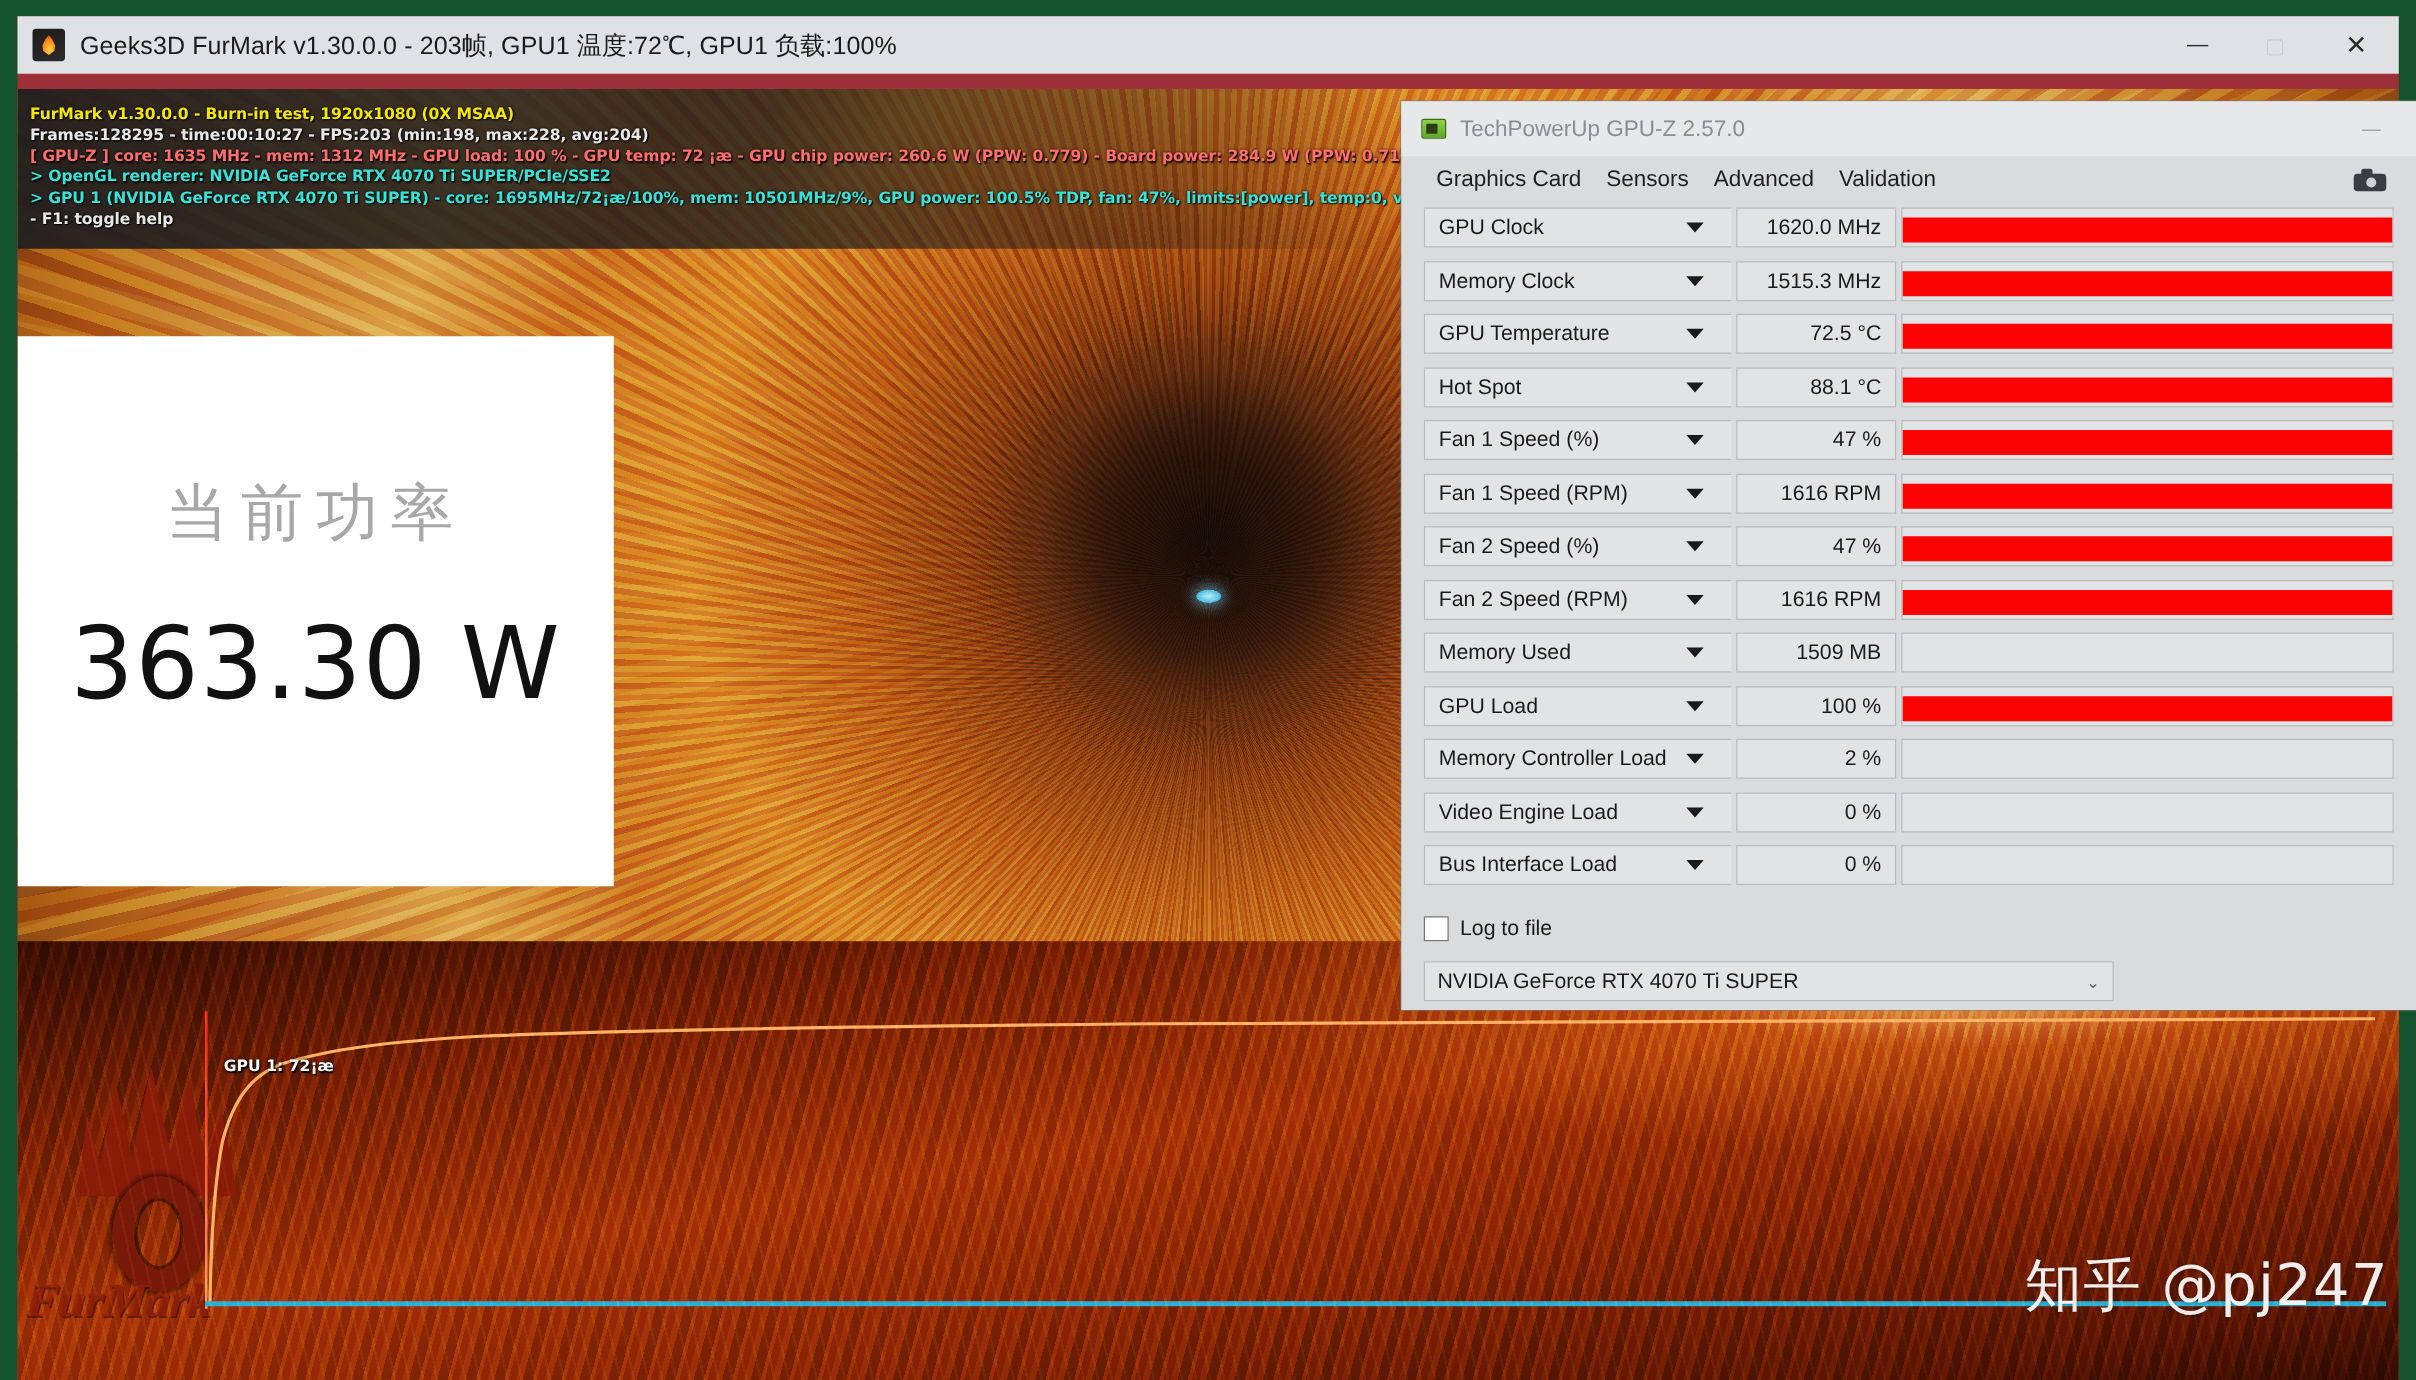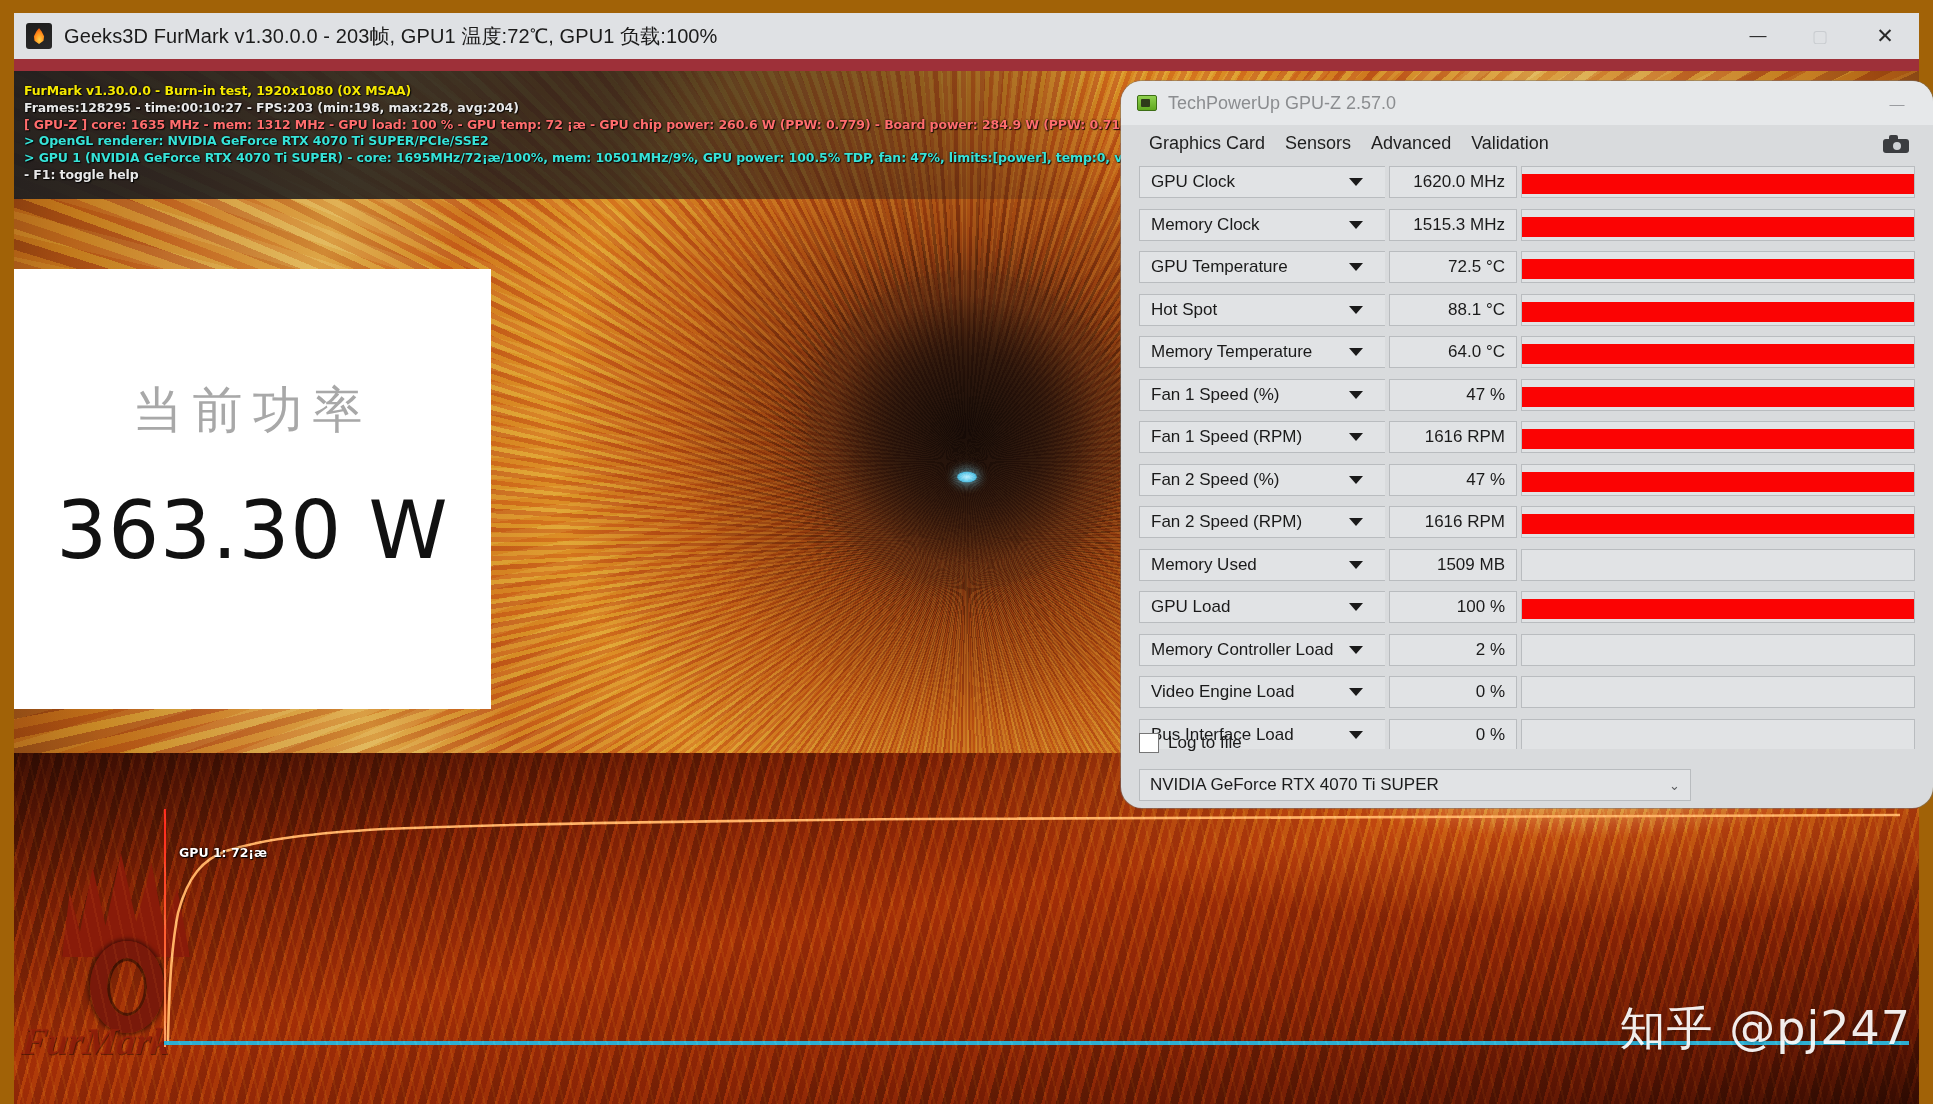--- a/index.html
+++ b/index.html
@@ -5,21 +5,21 @@
   * { box-sizing: border-box; margin: 0; padding: 0; }
   html, body {
     width: 1933px; height: 1104px; overflow: hidden;
     font-family: "Liberation Sans", sans-serif;
     background: #9e3039;
   }
 
   
   #desktop {
     position: relative; width: 1933px; height: 1104px;
-    background: #a16207;
+    background: #14532d;
   }
 
   
   #furmark-window {
     position: absolute; left: 14px; top: 13px;
     width: 1905px; height: 1091px;
     background: #9e3039;
   }
 
   #furmark-titlebar {
@@ -194,21 +194,20 @@
     white-space: nowrap;
   }
 
   
   #gpuz-window {
     position: absolute; left: 1121px; top: 81px;
     width: 812px; height: 727px;
     background: #d9dbdd;
     box-shadow: 0 0 0 1px rgba(120,120,120,0.5);
     overflow: hidden;
-    border-radius: 21px;
   }
   #gpuz-titlebar {
     position: absolute; left: 0; top: 0; width: 812px; height: 44px;
     background: #e6e8ea; display: flex; align-items: center;
   }
   #gpuz-icon {
     width: 20px; height: 16px; margin-left: 16px; margin-right: 11px;
     background: linear-gradient(#8fd14f 0%, #5fa81f 100%);
     border: 1px solid #3d6e15; border-radius: 2px; position: relative; flex:0 0 auto;
   }
@@ -426,30 +425,20 @@
             <span>Hot Spot</span>
             <span class="sensor-caret"></span>
           </div>
           <div class="sensor-value">88.1 °C</div>
           <div class="sensor-graph">
             <div class="sensor-bar" style="width: 100%;"></div>
           </div>
         </div>
         <div class="sensor-row">
           <div class="sensor-name">
-            <span>Memory Temperature</span>
-            <span class="sensor-caret"></span>
-          </div>
-          <div class="sensor-value">64.0 °C</div>
-          <div class="sensor-graph">
-            <div class="sensor-bar" style="width: 100%;"></div>
-          </div>
-        </div>
-        <div class="sensor-row">
-          <div class="sensor-name">
             <span>Fan 1 Speed (%)</span>
             <span class="sensor-caret"></span>
           </div>
           <div class="sensor-value">47 %</div>
           <div class="sensor-graph">
             <div class="sensor-bar" style="width: 100%;"></div>
           </div>
         </div>
         <div class="sensor-row">
           <div class="sensor-name">

